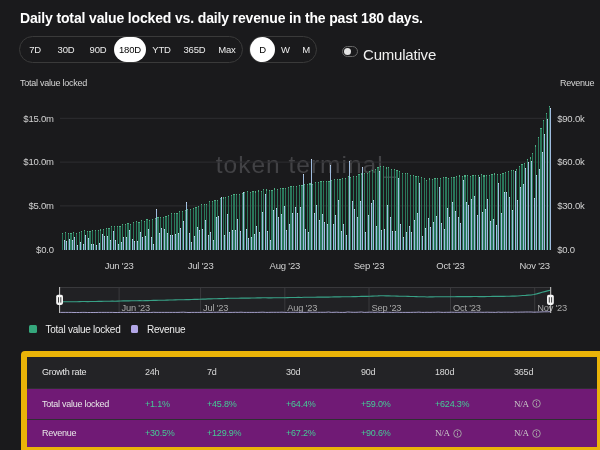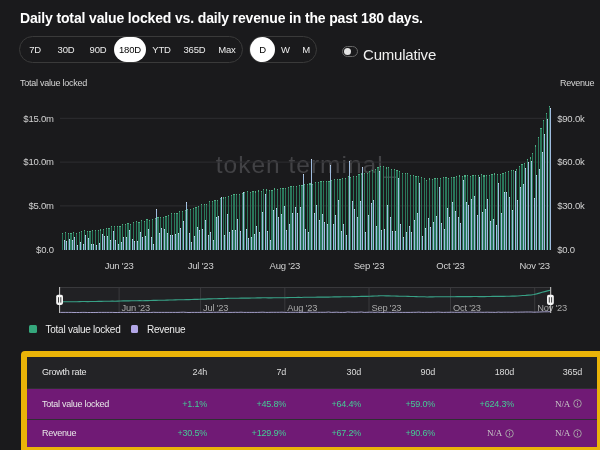--- a/index.html
+++ b/index.html
@@ -18,21 +18,21 @@
   .legend{display:flex;align-items:center;font-size:10px;color:#ececec;letter-spacing:-0.25px;text-align:center;}
   .sq{width:7.5px;height:7.5px;border-radius:1.5px;margin-right:9px;}
   .tablewrap{left:21px;top:351px;width:570px;height:90px;border:6px solid #eab308;border-radius:4px;background:#701a75;overflow:hidden;}
   table{border-collapse:collapse;width:100%;table-layout:fixed;}
   td,th{padding:0;font-weight:400;box-sizing:border-box;}
   tr.hd{height:31px;background:#232326;}
   tr.r1{height:31px;}
   tr.r2{height:28px;}
   tr.r1 td, tr.r2 td{border-top:1px solid #2f2f32;}
   .lcell{text-align:left;padding-left:15px;font-size:9px;color:#e8e8e8;letter-spacing:-0.25px;}
-  .rcell{text-align:right;font-size:9px;color:#dadada;letter-spacing:-0.2px;}
+  .rcell{font-size:9px;color:#dadada;letter-spacing:-0.2px;}
   .grn{color:#45cb95;}
   .na{color:#c9c9c9;font-family:Liberation Serif, serif;}
   .info{display:inline-block;vertical-align:-1.5px;margin-left:3px;}
 </style>
 </head>
 <body>
 <div class="abs title">Daily total value locked vs. daily revenue in the past 180 days.</div>
 
 <div class="abs pillgroup pg1">
   <div class="pill" style="width:30px">7D</div>

